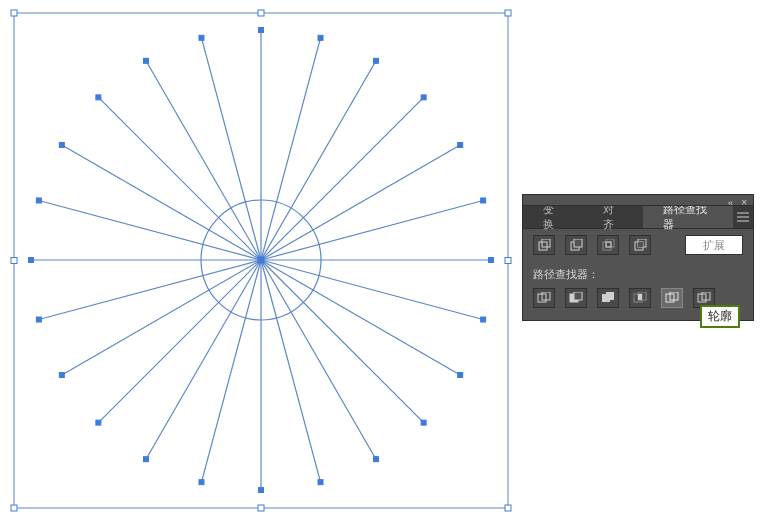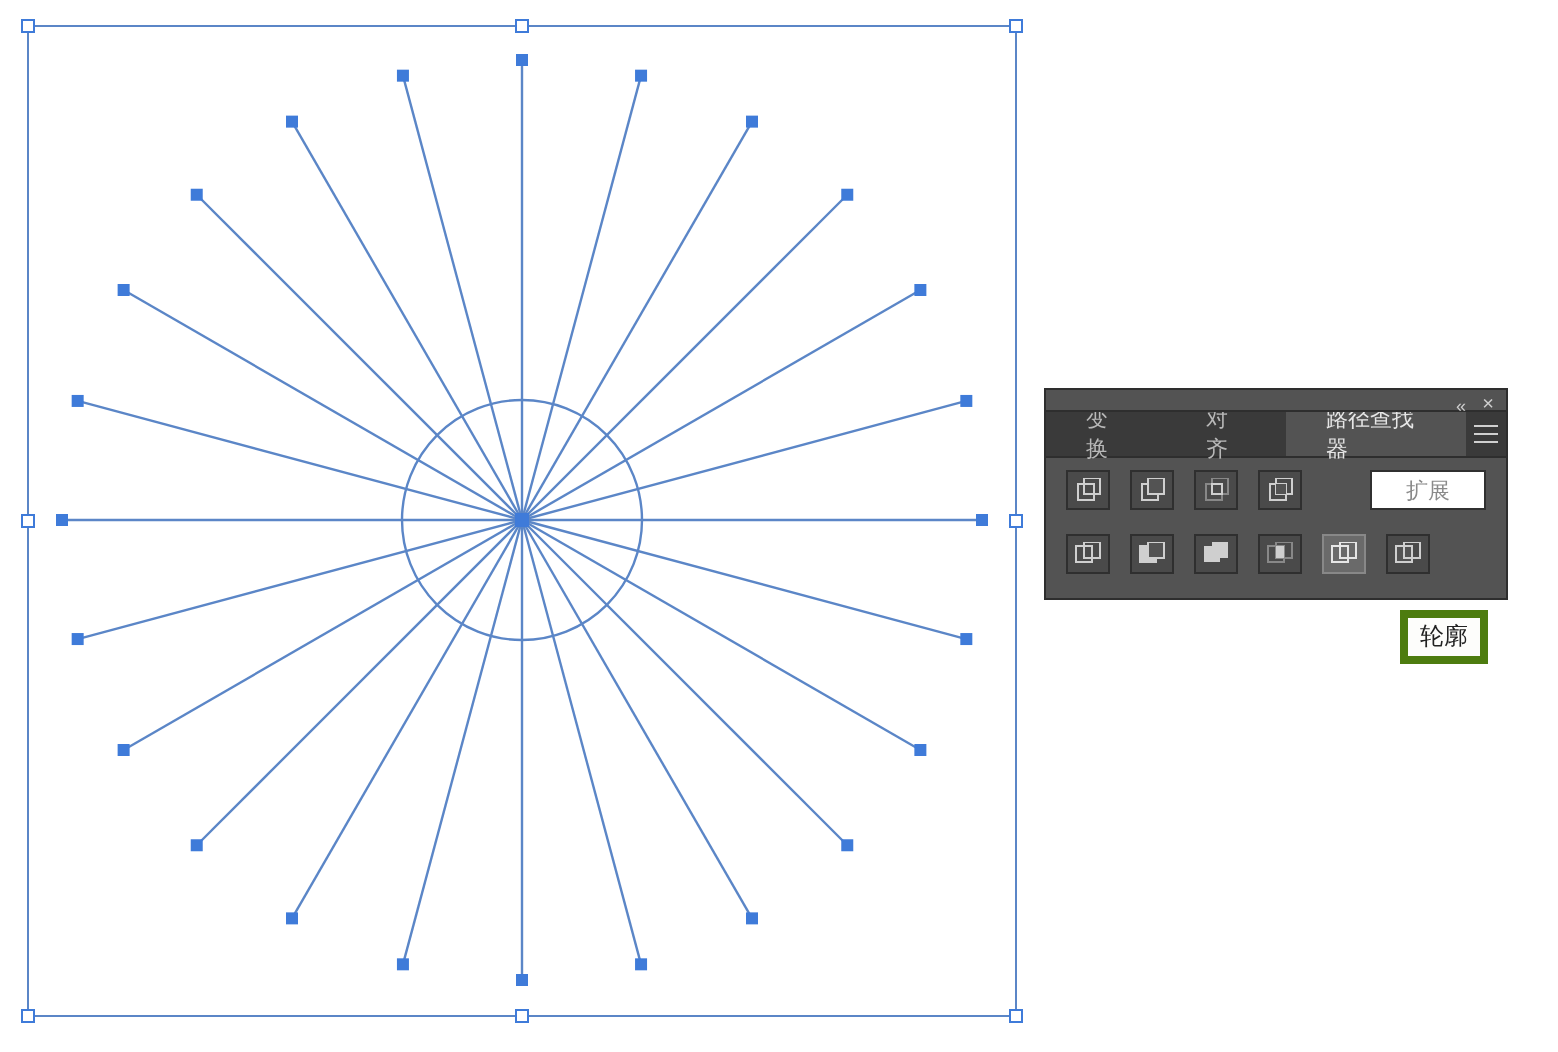--- a/index.html
+++ b/index.html
@@ -18,21 +18,21 @@
   .tab.active{background:#535353;color:#e6e6e6;font-family:Liberation Mono, monospace;}
   .menu-btn{margin-left:auto;width:22px;display:flex;align-items:center;justify-content:center;}
   .menu-btn svg{display:block;}
   .section{padding:6px 10px 2px 10px;}
   .sec-label{color:#d8d8d8;margin-bottom:6px;}
   .row{display:flex;gap:10px;align-items:center;margin-bottom:10px;}
   .ico{width:20px;height:18px;border:1px solid #2f2f2f;background:#4a4a4a;display:flex;align-items:center;justify-content:center;cursor:pointer;}
   .ico svg{display:block;}
   .ico.sel{background:#6a6a6a;border-color:#888;}
   .expand{margin-left:auto;width:56px;height:18px;border:1px solid #303030;background:#ffffff;color:#8a8a8a;display:flex;align-items:center;justify-content:center;font-size:11px;cursor:default;}
-  .tooltip{position:absolute;left:700px;top:305px;background:#fdfdfb;border:4px solid #4d7c0f;color:#222;padding:1px 6px;font-size:12px;white-space:nowrap;}
+  .tooltip{position:absolute;left:700px;top:305px;background:#fdfdfb;border:2px solid #4d7c0f;color:#222;padding:1px 6px;font-size:12px;white-space:nowrap;}
 </style>
 </head>
 <body>
 
 <div class="stage">
 
 <svg class="art" width="779" height="526">
   <g id="art-group">
         <rect x="14" y="13" width="494" height="495" fill="none" stroke="#5b86c7" stroke-width="1"></rect>
         <rect x="11" y="10" width="6" height="6" fill="#fff" stroke="#3f7bd9" stroke-width="1"></rect>
@@ -142,20 +142,21 @@
               <rect x="2" y="3" width="8" height="8" fill="none" stroke="#cfcfcf"></rect>
               <rect x="5" y="0" width="8" height="8" fill="none" stroke="#cfcfcf"></rect>
               <rect x="5" y="3" width="5" height="5" fill="#535353"></rect>
             </svg>
       </div>
       <div class="expand">扩展</div>
     </div>
   </div>
 
   <div class="section" style="padding-top:0;">
+    <div class="sec-label">路径查找器：</div>
     <div class="row">
       <div class="ico">
         <svg width="14" height="12">
               <rect x="1" y="2" width="8" height="8" fill="none" stroke="#cfcfcf"></rect>
               <rect x="5" y="0" width="8" height="8" fill="none" stroke="#cfcfcf"></rect>
             </svg>
       </div>
       <div class="ico">
         <svg width="14" height="12">
               <rect x="1" y="2" width="8" height="8" fill="#cfcfcf" stroke="#cfcfcf"></rect>

